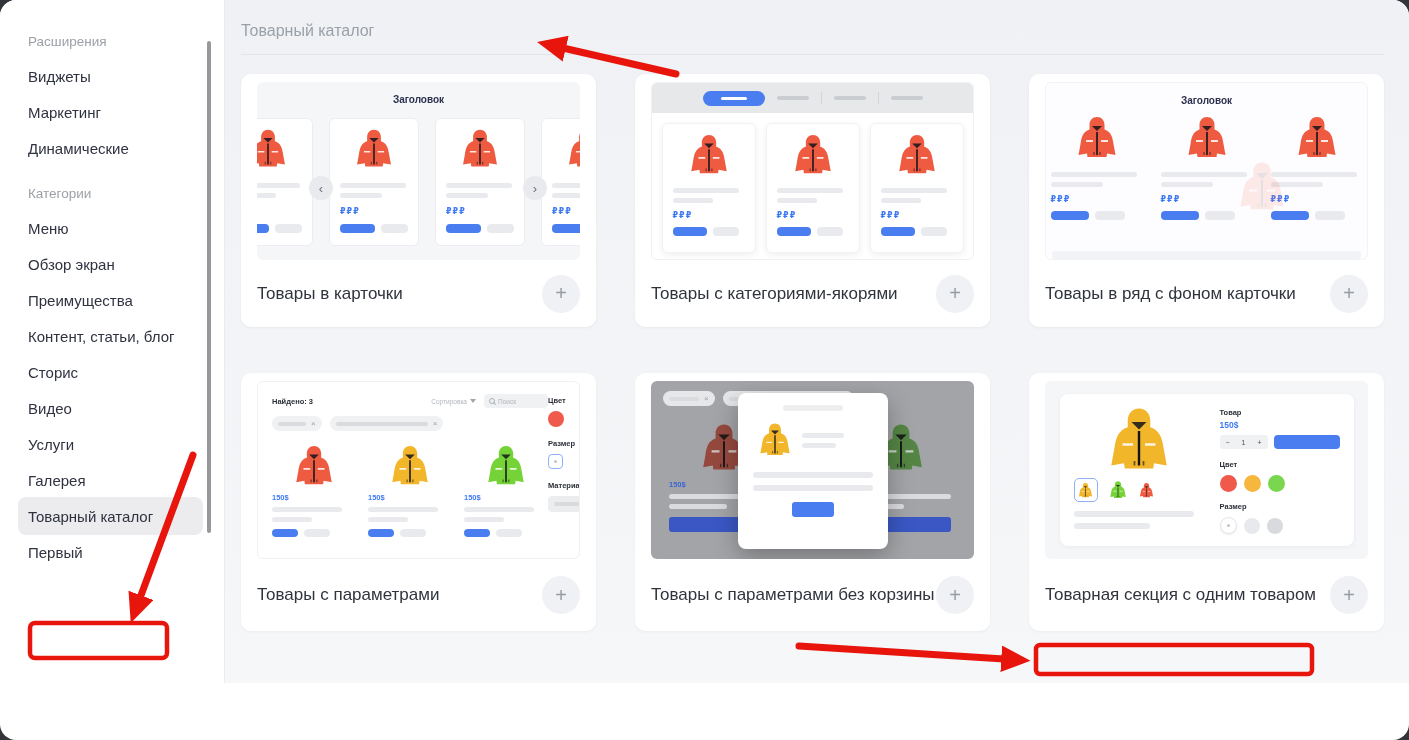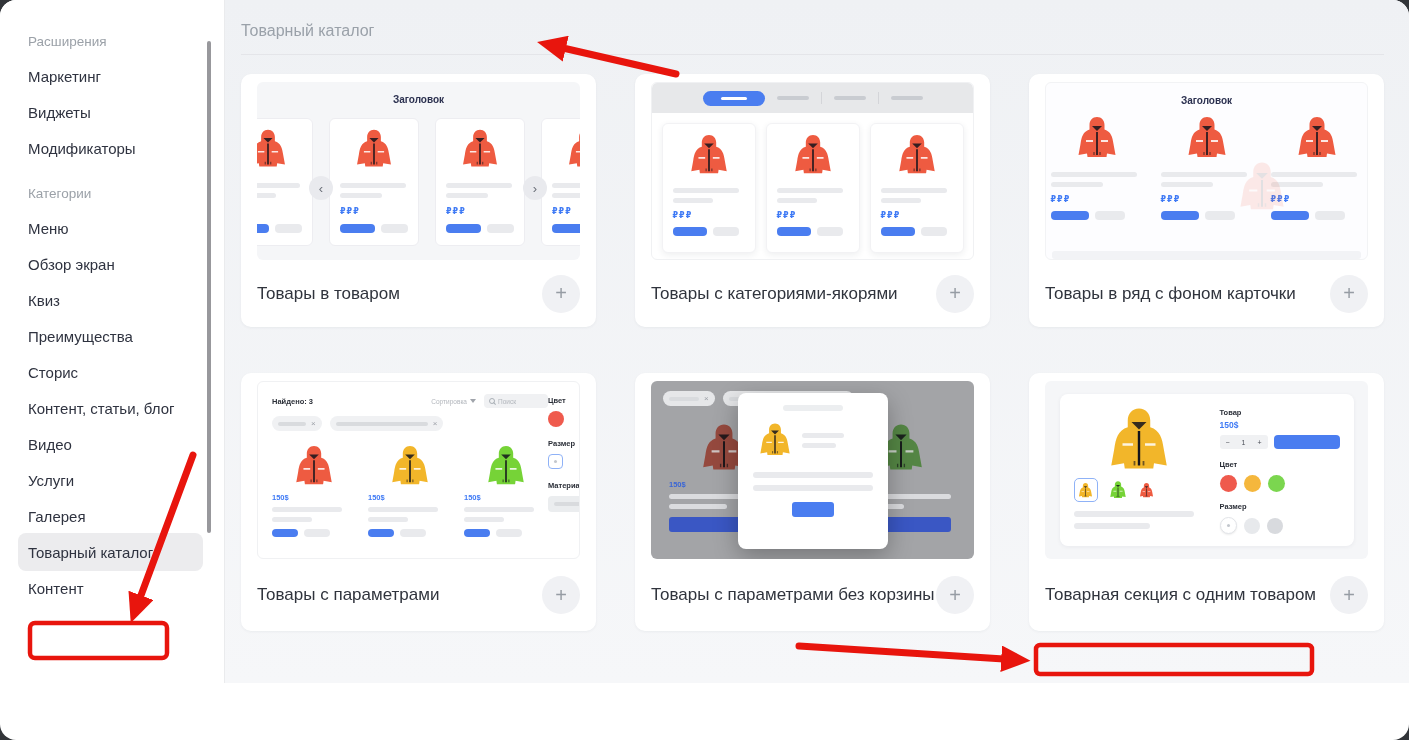--- a/index.html
+++ b/index.html
@@ -138,61 +138,58 @@
 </svg>
 
 <div class="dialog">
 
 
   <div class="body-row">
 
     <aside class="sidebar">
       <div class="group-label">Расширения</div>
       <div class="side-item">
+          <span>Виджеты</span>
+        </div>
+      <div class="side-item">
           <span>Маркетинг</span>
         </div>
       <div class="side-item">
-          <span>Виджеты</span>
-        </div>
-      <div class="side-item">
-          <span>Модификаторы</span>
+          <span>Динамические</span>
         </div>
       <div class="group-label" style="margin-top:10px">Категории</div>
       <div class="side-item">
           <span>Меню</span>
         </div>
       <div class="side-item">
           <span>Обзор экран</span>
         </div>
       <div class="side-item">
-          <span>Квиз</span>
-        </div>
-      <div class="side-item">
           <span>Преимущества</span>
         </div>
       <div class="side-item">
+          <span>Контент, статьи, блог</span>
+        </div>
+      <div class="side-item">
           <span>Сторис</span>
-        </div>
-      <div class="side-item">
-          <span>Контент, статьи, блог</span>
         </div>
       <div class="side-item">
           <span>Видео</span>
         </div>
       <div class="side-item">
           <span>Услуги</span>
         </div>
       <div class="side-item">
           <span>Галерея</span>
         </div>
       <div class="side-item selected">
           <span>Товарный каталог</span>
         </div>
       <div class="side-item">
-          <span>Контент</span>
+          <span>Первый</span>
         </div>
       <div class="scroll-thumb"></div>
     </aside>
 
     <div class="main">
       <div class="main-heading">Товарный каталог</div>
 
       <div class="grid">
 
         <div class="card">
@@ -244,21 +241,21 @@
                 <div class="price-rub" style="margin-top:9px">₽₽₽</div>
                 <div class="btn-row" style="margin-top:8px">
                     <div class="pb" style="width:36px"></div>
                   </div>
               </div>
             </div>
             <div class="pv1-nav" style="left:52px">‹</div>
             <div class="pv1-nav" style="left:266px">›</div>
           </div>
           <div class="card-footer">
-            <div class="card-title">Товары в товаром</div>
+            <div class="card-title">Товары в карточки</div>
             <div class="add-btn">+</div>
           </div>
         </div>
 
         <div class="card">
           <div class="preview pv2">
             <div class="pv2-bar">
               <span class="pv2-active">
                   <i></i>
                 </span>

